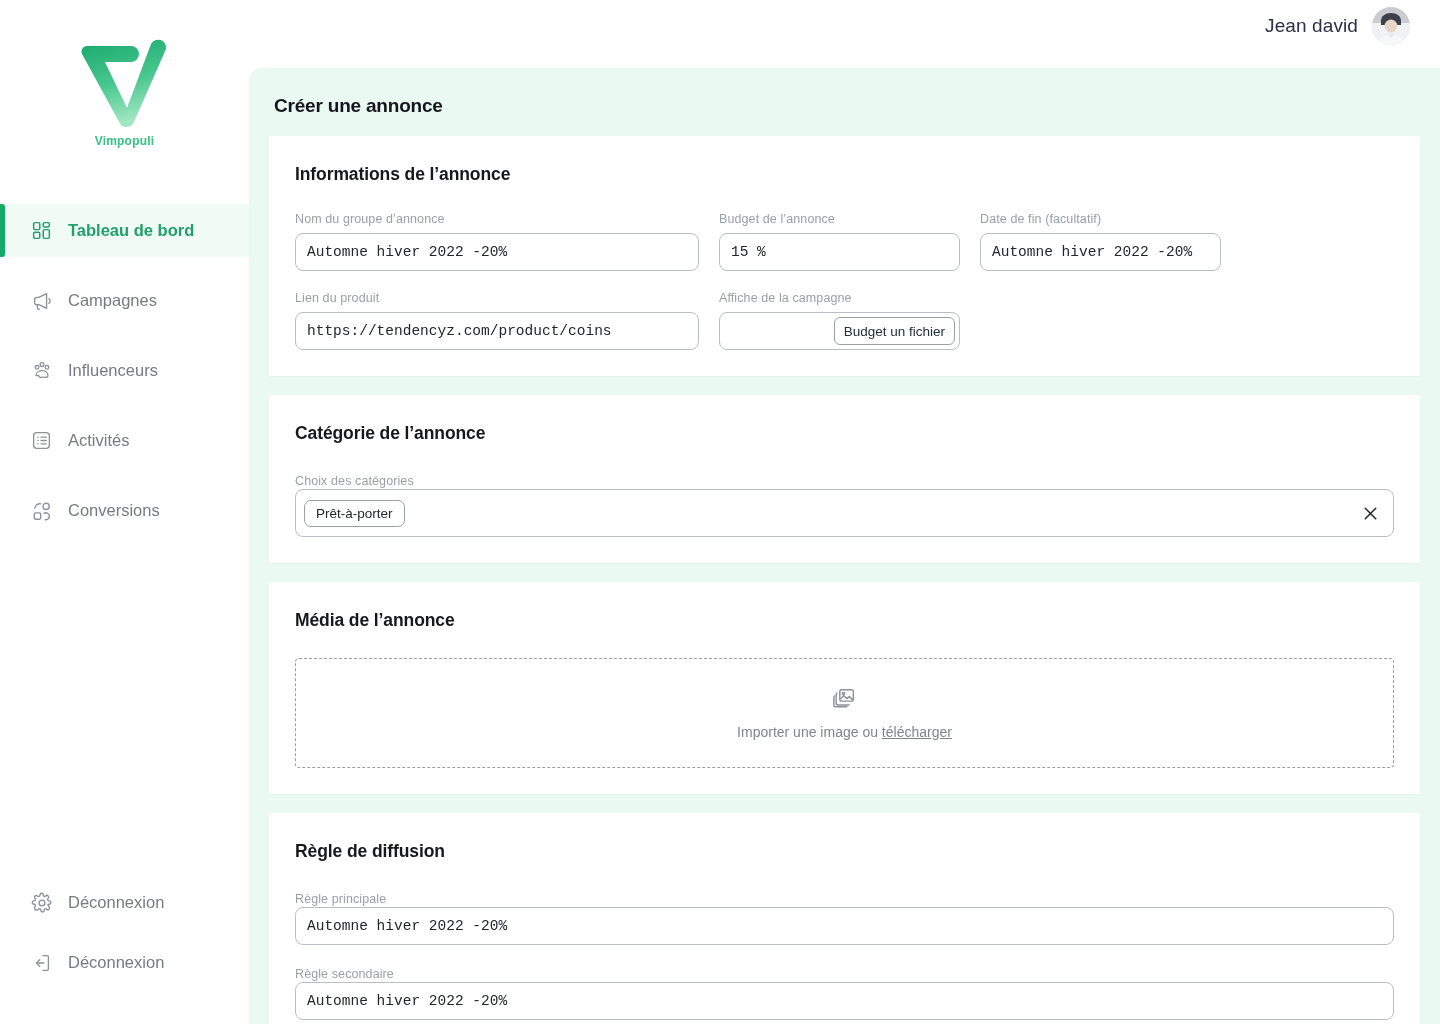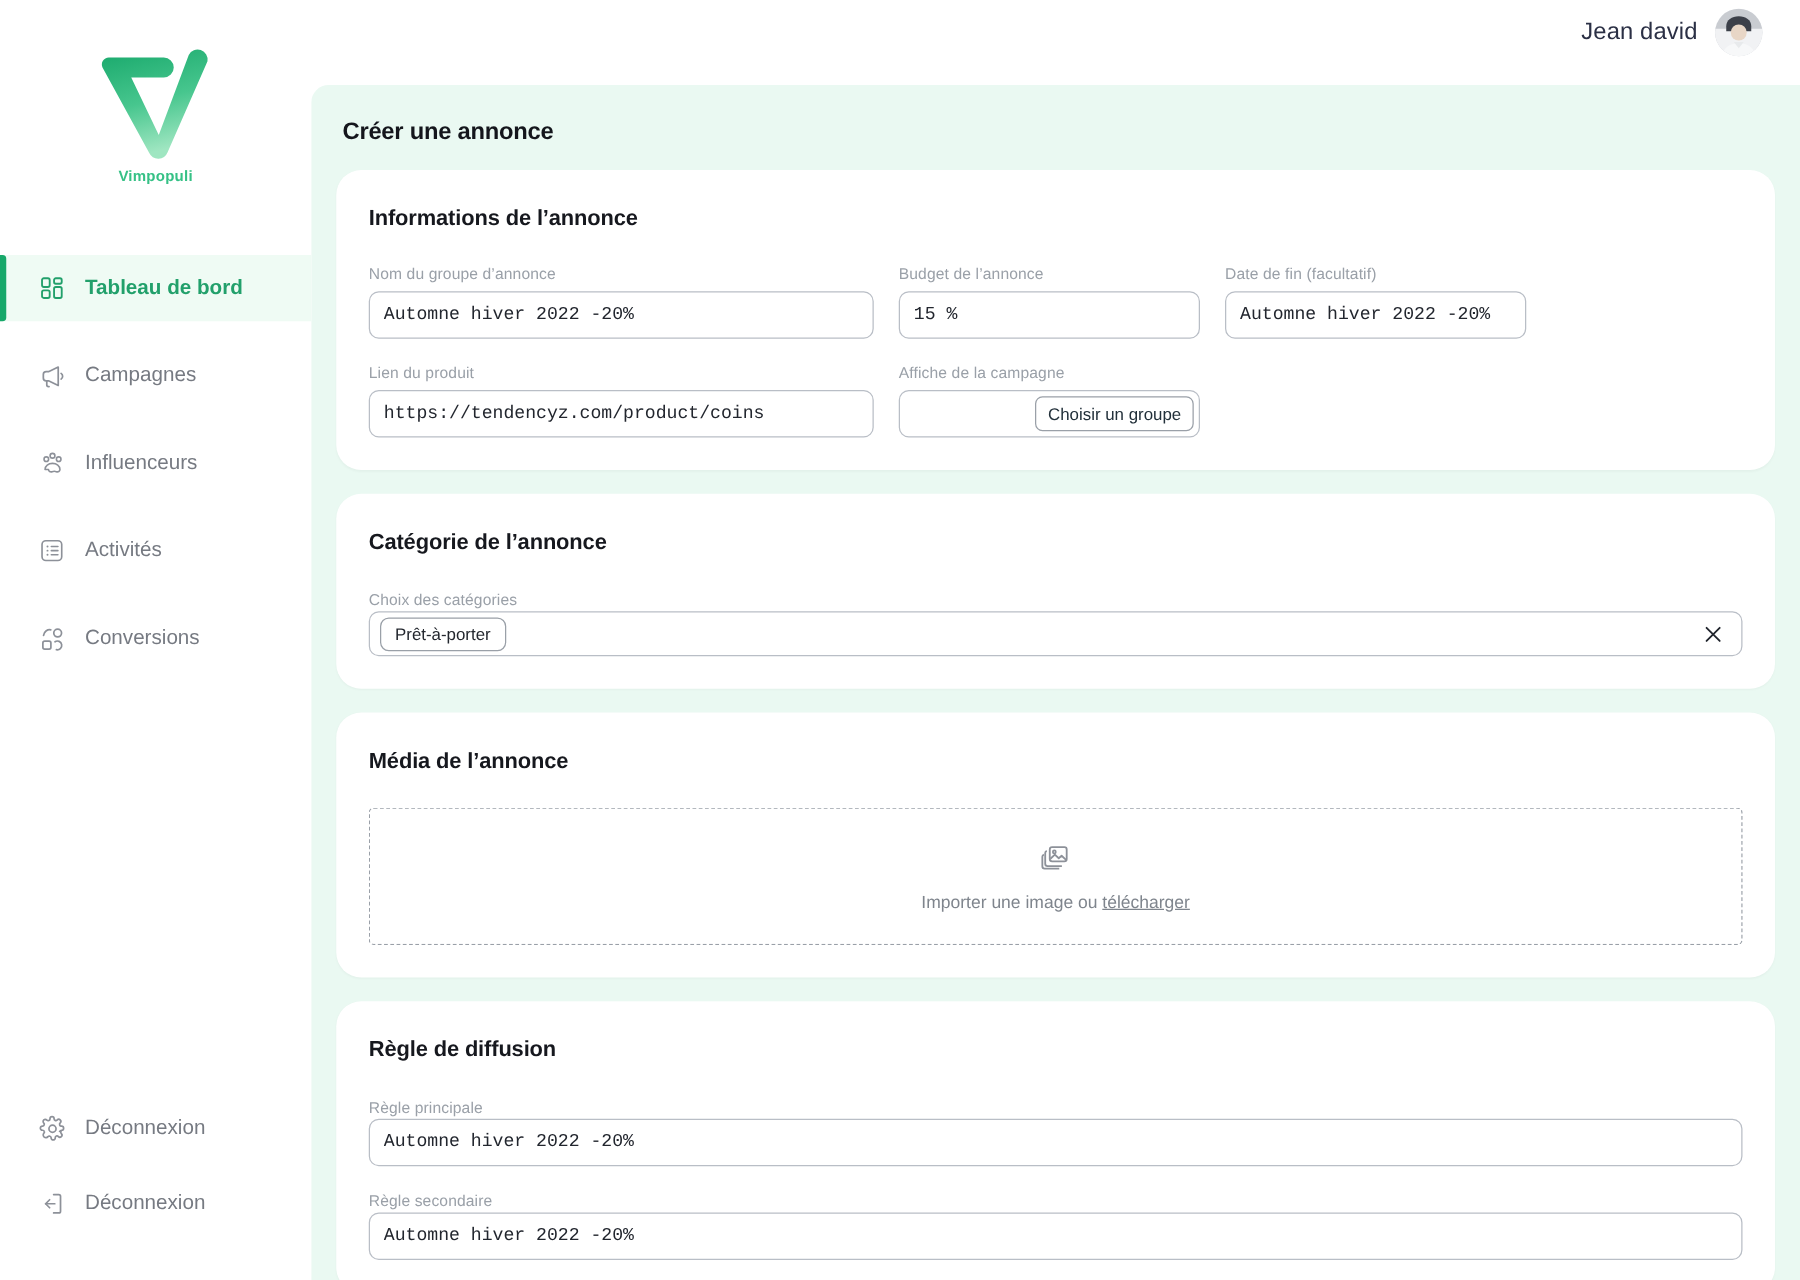--- a/index.html
+++ b/index.html
@@ -70,21 +70,21 @@
     padding: 0 20px 0 20px;
   }
   .page-title {
     font-size: 19px; font-weight: 700; color: #14161c;
     letter-spacing: -.2px;
     margin: 27px 0 0 5px;
   }
 
   .card {
     background: #ffffff;
-    border-radius: 20px;
+    border-radius: 0;
     margin-top: 19px;
     padding: 28px 26px 26px 26px;
     box-shadow: 0 1px 2px rgba(16,40,30,.03);
   }
   .card-title {
     font-size: 17.5px; font-weight: 700; color: #16181e;
     letter-spacing: -.1px;
     margin-bottom: 27px;
   }
   .grid {
@@ -116,21 +116,21 @@
   }
   .file-btn {
     border: 1px solid #9aa0a8; border-radius: 6px; background: #fff;
     height: 28px; padding: 0 9px;
     font-family: "Liberation Sans", sans-serif;
     font-size: 13.5px; color: #22303a; cursor: pointer;
   }
 
   
   .cat-box {
-    height: 36px; border: 1px solid #b9bec6; border-radius: 8px; background: #fff;
+    height: 48px; border: 1px solid #b9bec6; border-radius: 8px; background: #fff;
     display: flex; align-items: center; padding: 0 12px 0 8px; gap: 8px;
   }
   .chip {
     border: 1px solid #9aa0a8; border-radius: 7px;
     height: 27px; padding: 0 11px;
     display: flex; align-items: center;
     font-size: 13.5px; color: #23272e;
     cursor: pointer;
   }
   .cat-clear { margin-left: auto; cursor: pointer; display: flex; align-items: center; }
@@ -295,21 +295,21 @@
             <label class="field-label">Date de fin (facultatif)</label>
             <input class="field-input" type="text" value="Automne hiver 2022 -20%" placeholder="Date de fin" style="">
           </div>
           <div class="field">
             <label class="field-label">Lien du produit</label>
             <input class="field-input" type="text" value="https://tendencyz.com/product/coins" placeholder="Lien du produit" style="">
           </div>
           <div class="field">
             <label class="field-label">Affiche de la campagne</label>
             <div class="file-wrap">
-              <button class="file-btn">Choisir un groupe</button>
+              <button class="file-btn">Budget un fichier</button>
             </div>
           </div>
           <div></div>
         </div>
       </section>
 
       <section class="card">
         <div class="card-title">Catégorie de l’annonce</div>
         <label class="field-label">Choix des catégories</label>
         <div class="cat-box">

